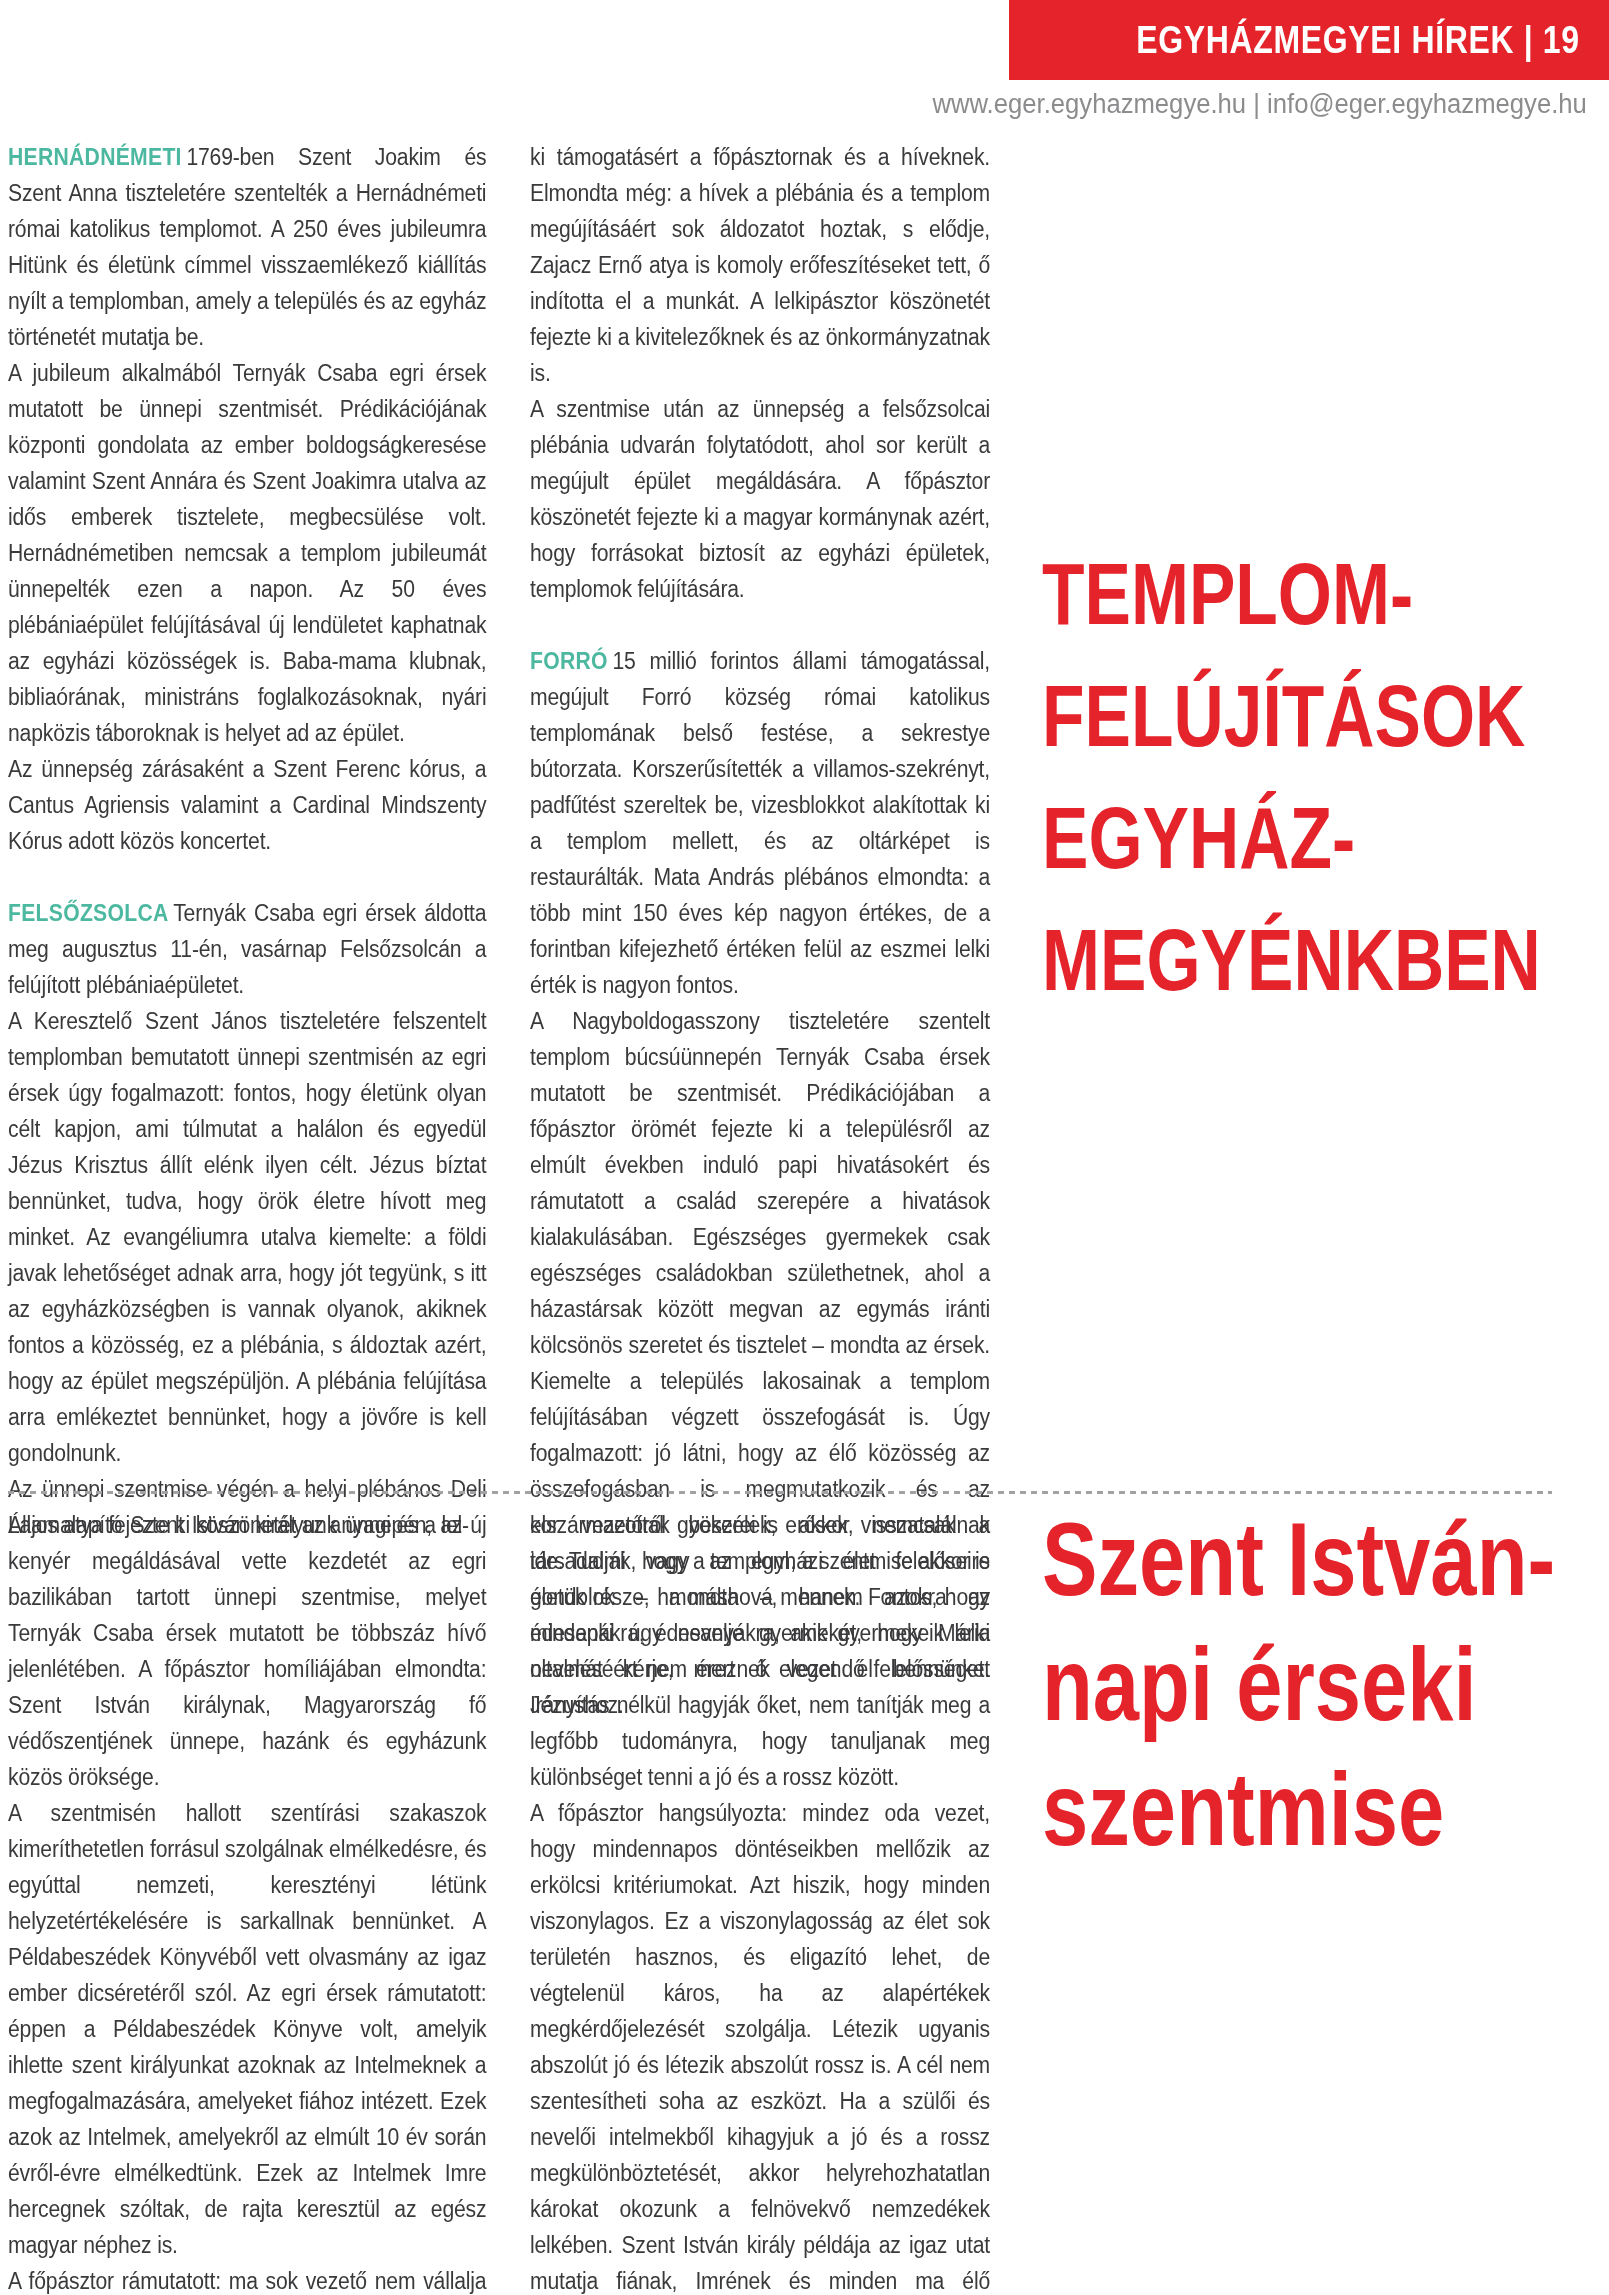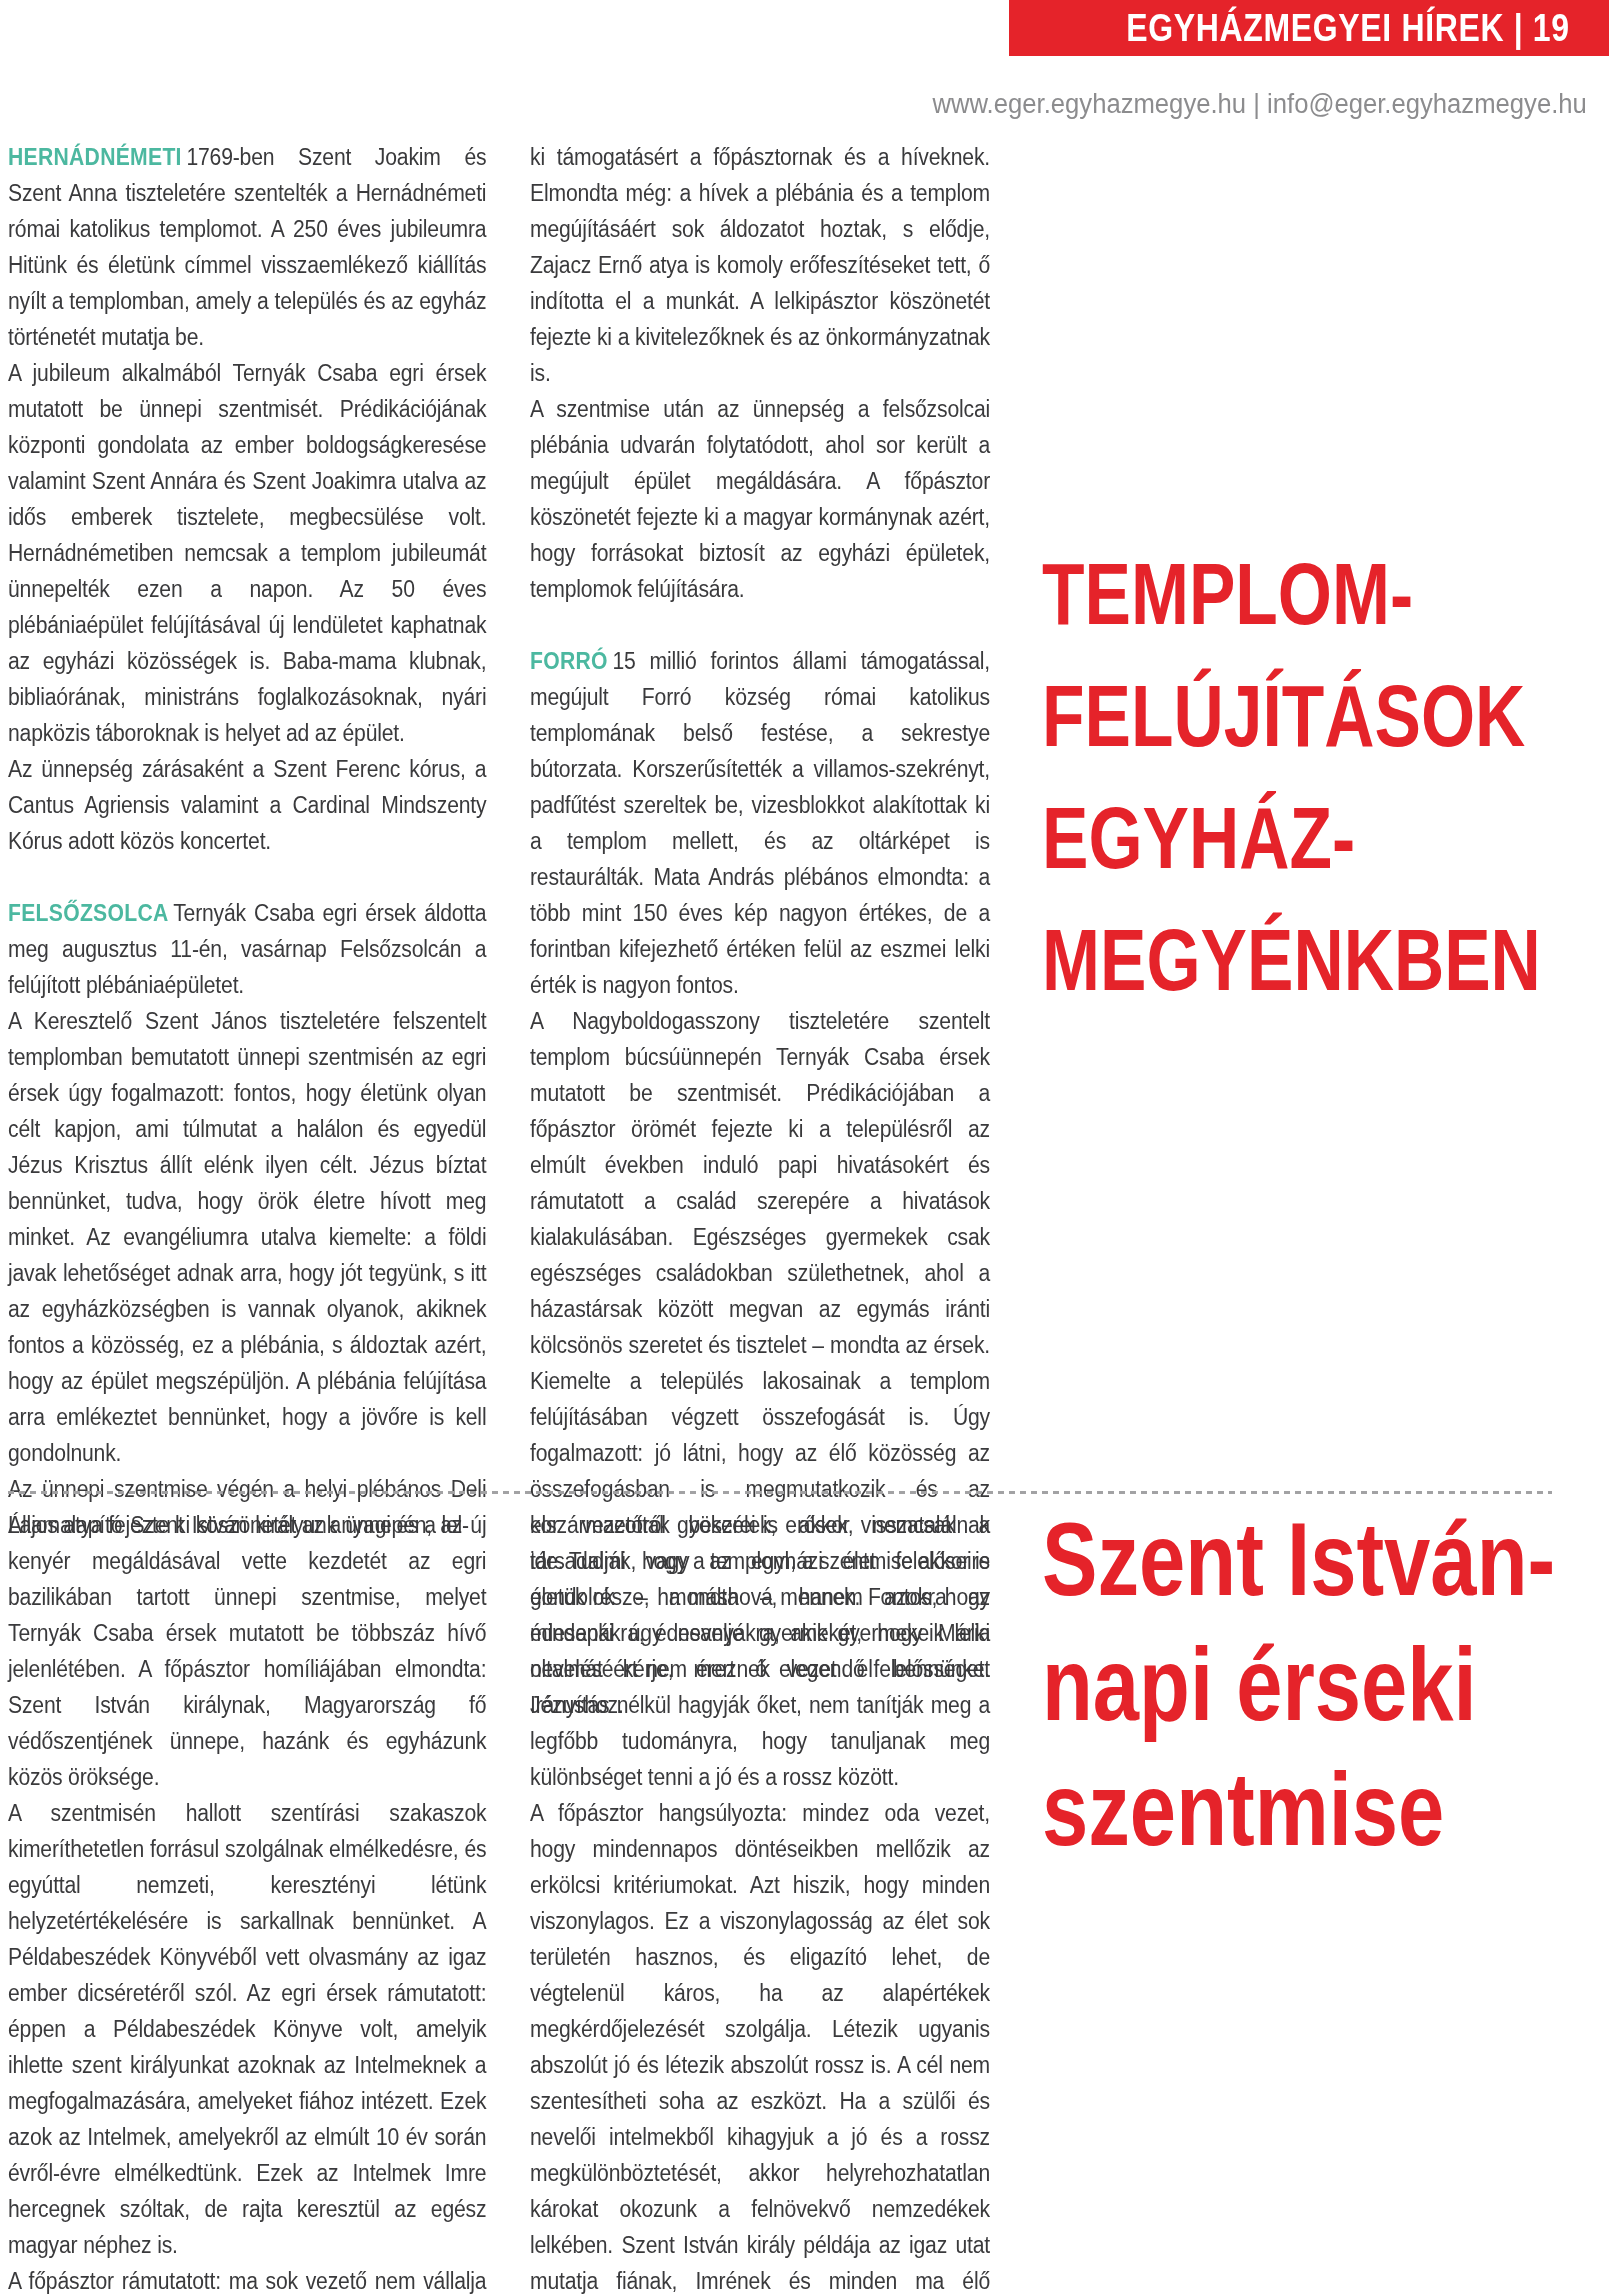--- a/index.html
+++ b/index.html
@@ -13,24 +13,24 @@
   #page {
     position: relative;
     width: 1610px;
     height: 2295px;
     background: #ffffff;
     overflow: hidden;
     font-family: "Liberation Sans", sans-serif;
   }
   .banner {
     position: absolute;
-    left: 1009px; top: 0; width: 601px; height: 56px;
+    left: 1009px; top: 0; width: 601px; height: 80px;
     background: var(--red);
     display: flex; align-items: center; justify-content: flex-end;
-    padding-right: 40px; box-sizing: border-box; text-align: right;
+    padding-right: 30px; box-sizing: border-box; text-align: right;
   }
   .banner-text {
     color: #ffffff; font-size: 39px; font-weight: 700;
     letter-spacing: 0.8px; white-space: nowrap;
     transform: scaleX(0.82); transform-origin: 100% 50%;
   }
   .contact {
     position: absolute; top: 87px; right: 23.5px;
     font-size: 27px; line-height: 34px;
     color: var(--gray-text); white-space: nowrap;

